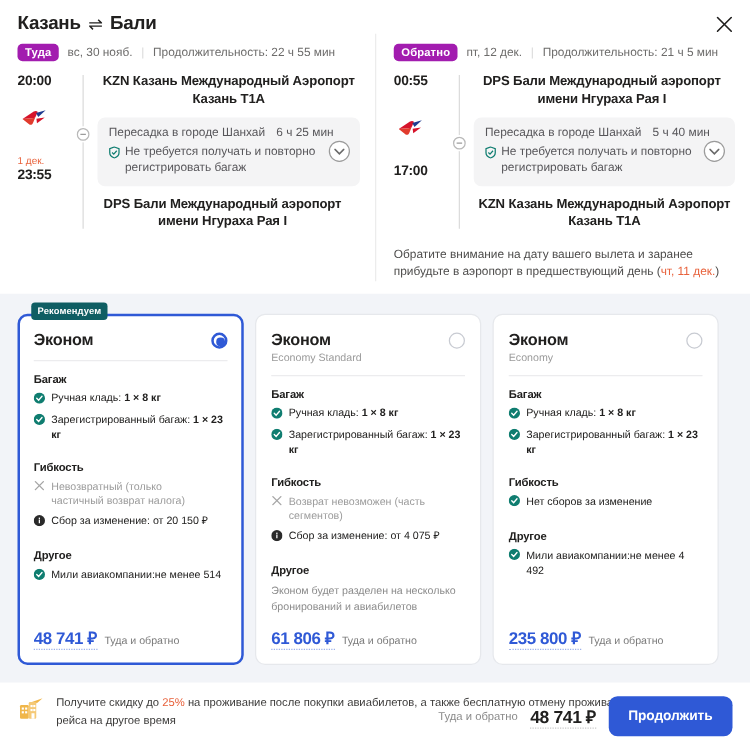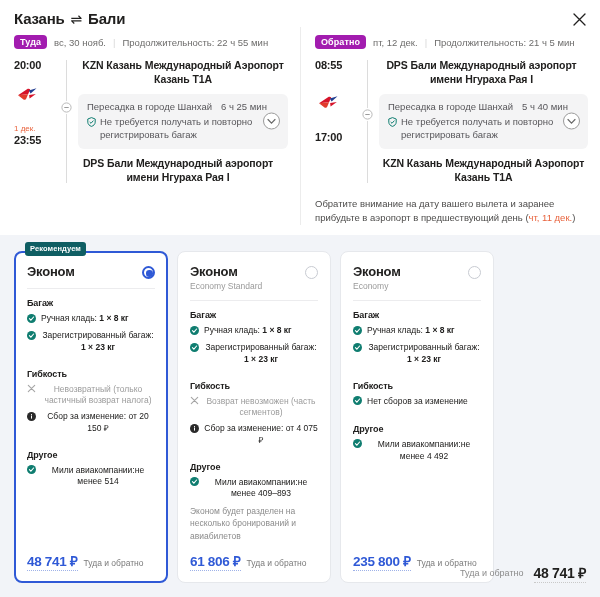--- a/index.html
+++ b/index.html
@@ -69,21 +69,21 @@
   .airline-logo { position: absolute; left: 8px; width: 22px; height: 18px; }
   .note-warn {
     font-size: 9.5px; color: #4d4c4b; line-height: 1.5; margin-top: 12px; padding-right: 4px;
   }
   .note-warn .hl { color: #e8623c; }
 
   
   .fares-wrap { background: #f2f4f8; padding: 16px 14px 14px 14px; margin-top: 6px; }
   .fares { display: flex; gap: 9px; align-items: stretch; }
   .card {
-    width: 154px; background: #fff; border-radius: 8px; border: 1px solid #e6e8ec;
+    width: 181px; background: #fff; border-radius: 8px; border: 1px solid #e6e8ec;
     padding: 12px 12px 11px 12px; position: relative; display: flex; flex-direction: column;
   }
   .card.selected { border: 2px solid #2f59d6; padding: 11px 11px 10px 11px; }
   .rec-badge {
     position: absolute; top: -11px; left: 9px;
     background: #0f5e63; color: #fff; font-size: 7.5px; font-weight: 700;
     padding: 3px 5px; border-radius: 3px; letter-spacing: .1px; line-height: 1;
   }
   .card-head { display: flex; align-items: flex-start; justify-content: space-between; }
   .fare-name { font-size: 13px; font-weight: 700; letter-spacing: -.2px; }
@@ -92,21 +92,21 @@
   .radio.on {
     border: 2px solid #2f59d6; background: #fff; position: relative;
   }
   .radio.on::after {
     content:""; position:absolute; left:2.2px; top:2.2px; width:6.6px; height:6.6px;
     border-radius:50%; background:#2f59d6;
   }
   .divider { height:1px; background:#ececee; margin: 9px 0 9px 0; }
   .grp-title { font-size: 9px; font-weight: 700; margin-bottom: 5px; letter-spacing: -.1px; }
   .grp { margin-bottom: 11px; }
-  .feat { display:flex; gap: 5px; align-items: flex-start; font-size: 8.5px; line-height: 1.38; margin-bottom: 4px; text-align: center; }
+  .feat { display:flex; gap: 5px; align-items: flex-start; font-size: 8.5px; line-height: 1.38; margin-bottom: 4px; }
   .feat .txt { color: #21201f; }
   .feat.muted .txt { color: #9b9b9b; }
   .feat b { font-weight: 700; }
   .ico { flex: 0 0 auto; margin-top: .5px; }
   .note-box { font-size: 8.5px; color: #8b8b8b; line-height: 1.45; margin-top: 5px; }
   .card-foot { margin-top: auto; padding-top: 6px; display:flex; align-items: baseline; gap: 6px; }
   .price { font-size: 13.5px; font-weight: 700; color: #2f59d6; border-bottom: 1px dotted #9fb2e8; letter-spacing: -.3px; cursor:pointer;}
   .price-lbl { font-size: 8.5px; color: #7a7a7a; }
 
   
@@ -214,21 +214,21 @@
     <div class="itin right">
       <div class="leg-head">
         <span class="dir-badge">Обратно</span>
         <span class="leg-date">пт, 12 дек.</span>
         <span class="leg-sep">|</span>
         <span class="leg-dur">Продолжительность: 21 ч 5 мин</span>
       </div>
 
       <div class="seg">
         <div class="seg-times">
-          <div class="time">08:55</div>
+          <div class="time">00:55</div>
           <div style="height:58px;position:relative;">
             <div class="airline-logo" style="left:2px;top:22px;">
               <svg width="22" height="16" viewBox="0 0 22 16">
                 <path d="M2 8.2 L11 2.2 C12.2 1.5 13.6 1.6 14.2 2.6 L12.1 7.2 L9.4 7.6 Z" fill="#d6132a"></path>
                 <path d="M2 8.2 L9.4 7.6 L12.1 7.2 L10.4 11.3 C9.9 12.6 8.6 13.2 7.5 12.6 Z" fill="#e13b2d"></path>
                 <path d="M12.8 3.4 L20.5 1.2 L14.6 6.6 Z" fill="#1f3b8f"></path>
                 <path d="M13.1 8.0 L19.8 7.0 L13.6 11.6 Z" fill="#d6132a"></path>
               </svg>
             </div>
           </div>
@@ -385,27 +385,20 @@
                   <circle cx="4.5" cy="4.5" r="4.5" fill="#2a2a2a"></circle>
                   <rect x="4" y="3.6" width="1" height="3" fill="#fff"></rect>
                   <rect x="4" y="2.1" width="1" height="1.1" fill="#fff"></rect>
                 </svg></span>
             <span class="txt"><span>Сбор за изменение: </span><span>от 4 075 ₽</span></span>
           </div>
         </div>
 
         <div class="grp" style="margin-bottom:4px;">
           <div class="grp-title">Другое</div>
-          <div class="feat">
-            <span class="ico"><svg width="9" height="9" viewBox="0 0 9 9">
-                  <circle cx="4.5" cy="4.5" r="4.5" fill="#0f7d70"></circle>
-                  <path d="M2.4 4.6 3.9 6.1 6.6 3" stroke="#fff" stroke-width="1.1" fill="none" stroke-linecap="round"></path>
-                </svg></span>
-            <span class="txt"><span>Мили авиакомпании:</span><span>не менее 409–893</span></span>
-          </div>
           <div class="note-box">Эконом будет разделен на несколько бронирований и авиабилетов</div>
         </div>
 
         <div class="card-foot">
           <span class="price">61 806 ₽</span>
           <span class="price-lbl">Туда и обратно</span>
         </div>
       </div>
 
       <div class="card" style="min-height:262px;">
@@ -485,15 +478,16 @@
       </svg>
     </span>
     <div class="promo-txt">
       <span>Получите скидку до </span><span class="pct">25%</span><span> на проживание после покупки авиабилетов, а также бесплатную отмену проживания в случае переноса рейса на другое время</span>
     </div>
   </div>
 
   <div class="footer">
     <span class="foot-lbl">Туда и обратно</span>
     <span class="foot-price">48 741 ₽</span>
+    <button class="cta">Продолжить</button>
   </div>
 
 </div>
 
 </body></html>

